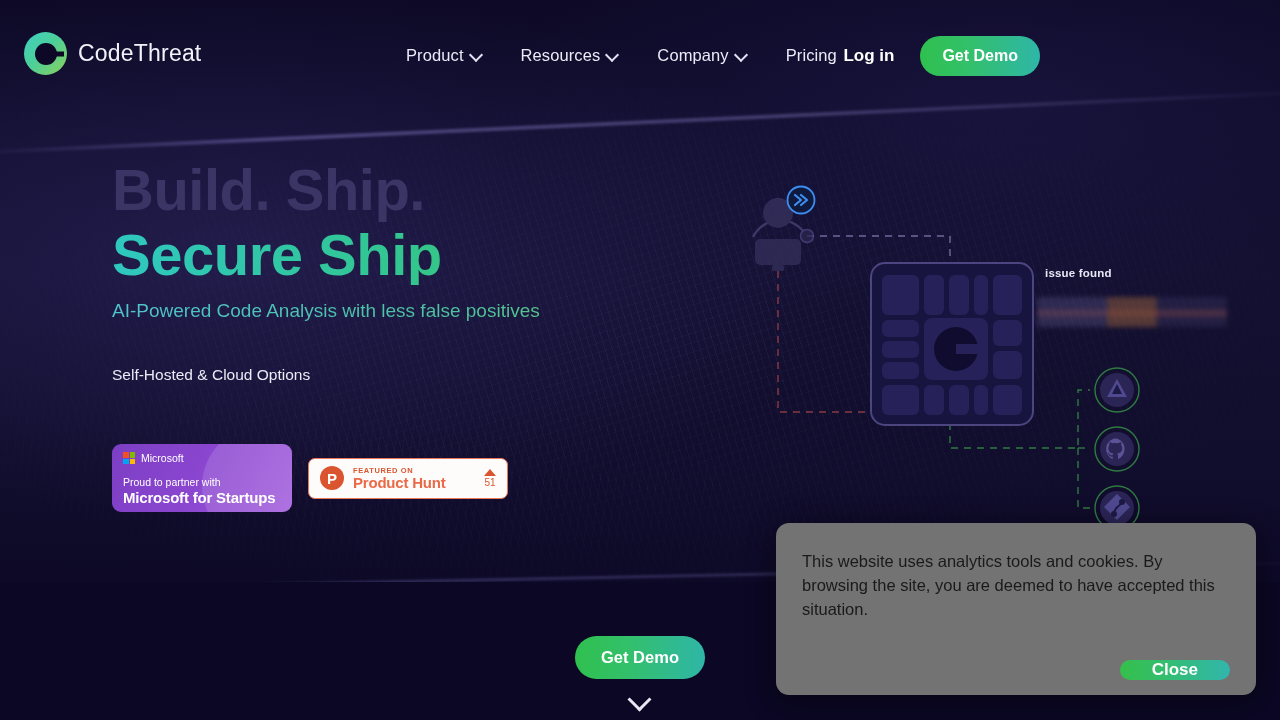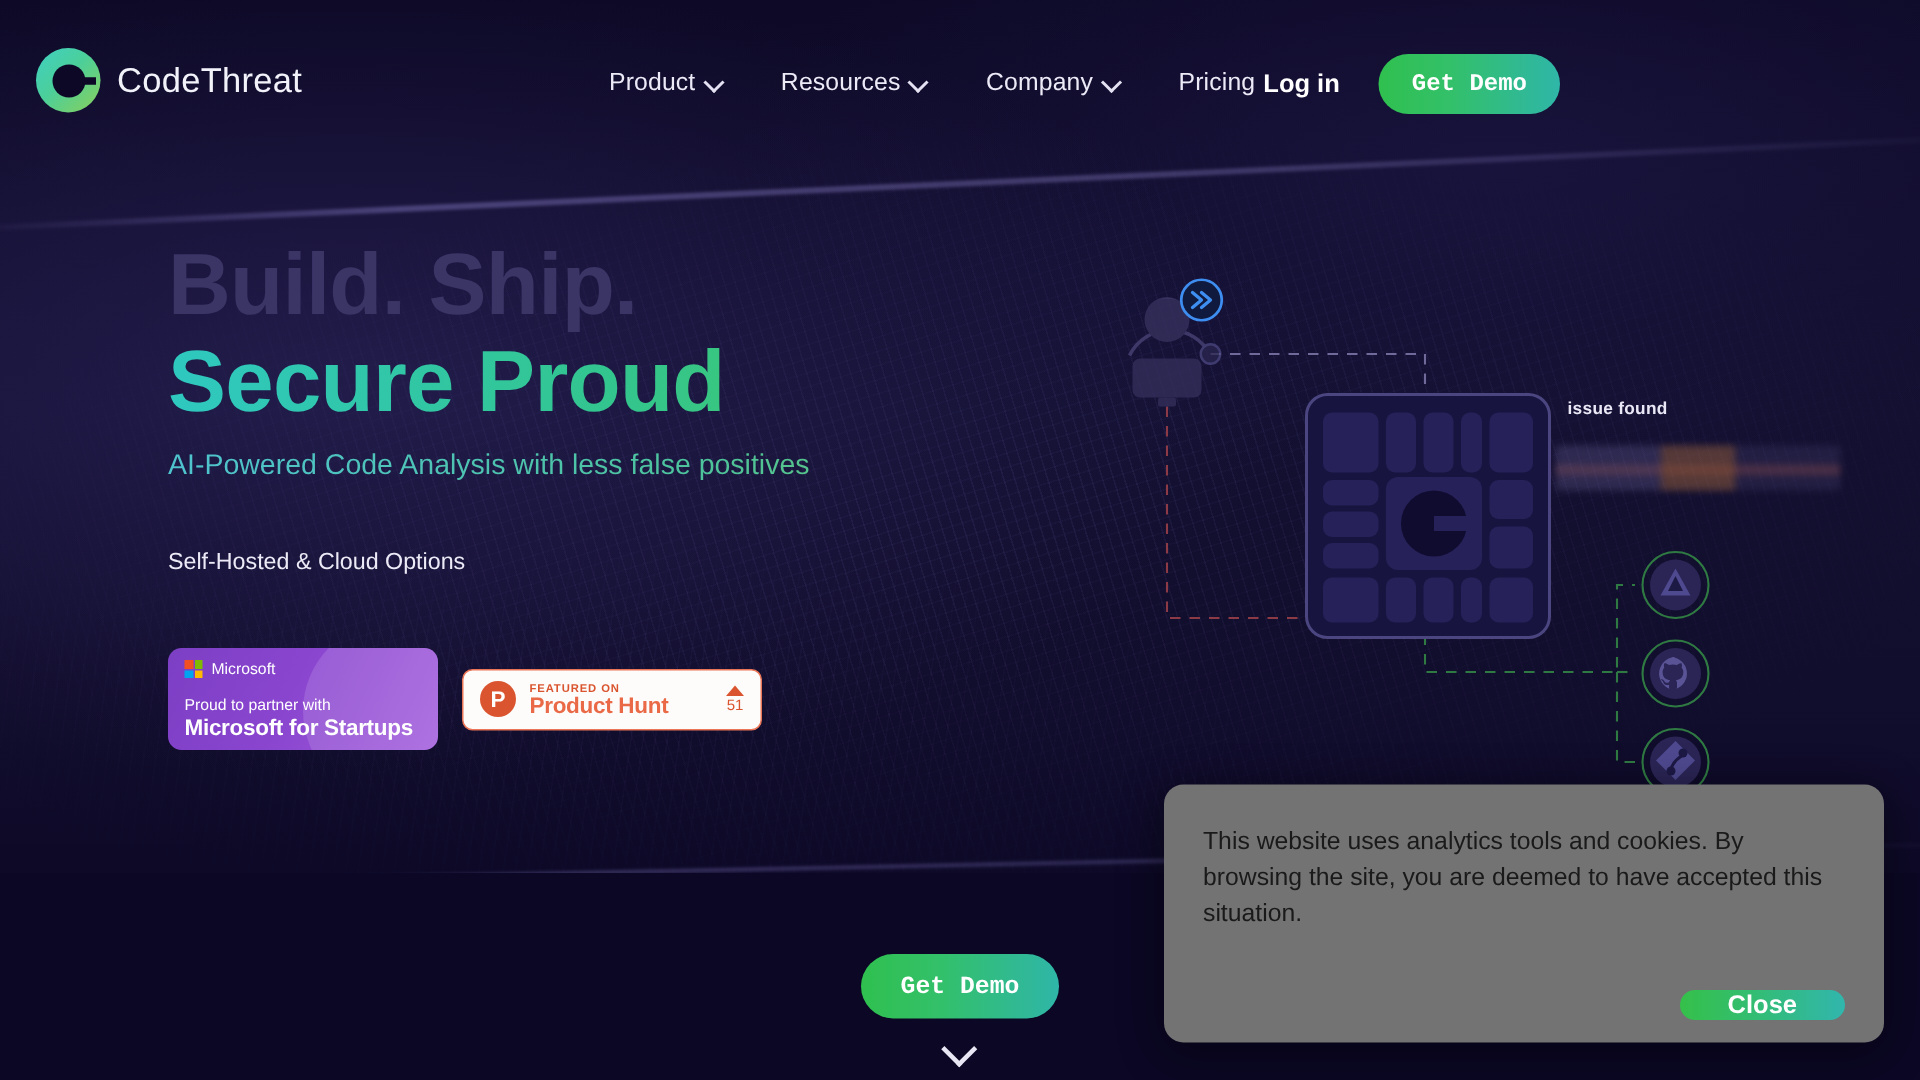--- a/index.html
+++ b/index.html
@@ -82,21 +82,21 @@
     content:""; position:absolute; left:1px; top:1px; width:8px; height:8px;
     border-right:2px solid #e3e1f2; border-bottom:2px solid #e3e1f2;
     transform:rotate(45deg);
   }
   .header-right { position:absolute; right:24px; top:36px; display:flex; align-items:center; gap:26px; }
   .login-link { color:#ffffff; font-size:17px; font-weight:bold; cursor:pointer; }
   .btn-gradient {
     background:linear-gradient(90deg,#2fc04f 0%, #33c06a 40%, #2fb6a8 100%);
     color:#fff; border:none; border-radius:22px; padding:11px 22px;
     font-size:16px; font-weight:bold; cursor:pointer;
-    font-family:Liberation Mono, monospace;
+    font-family:Liberation Sans, sans-serif;
   }
 
   
   .hero { position:absolute; left:112px; top:160px; width:640px; z-index:20; }
   .h-line1 {
     font-size:58px; font-weight:bold; color:#3b3566; line-height:1.03;
     letter-spacing:-.5px;
   }
   .h-line2 {
     font-size:58px; font-weight:bold; line-height:1.06; letter-spacing:-.5px;
@@ -105,21 +105,21 @@
     margin-top:4px;
   }
   .h-sub {
     font-size:19px; line-height:1.45; margin-top:12px;
     background:linear-gradient(90deg,#4fc4cf 0%, #4dc39c 55%, #6ec45f 100%);
     -webkit-background-clip:text; background-clip:text; color:transparent;
   }
   .h-note { font-size:15.5px; color:#eceaf6; margin-top:41px; }
 
   
-  .badges { position:absolute; left:112px; top:432px; display:flex; align-items:center; gap:16px; z-index:25; }
+  .badges { position:absolute; left:112px; top:444px; display:flex; align-items:center; gap:16px; z-index:25; }
   .ms-badge {
     width:180px; height:68px; border-radius:9px; position:relative; overflow:hidden;
     background:linear-gradient(115deg,#7c3fc4 0%, #8a45cf 45%, #a25ddd 100%);
     padding:8px 11px; color:#fff;
   }
   .ms-badge::after{
     content:""; position:absolute; right:-30px; top:-18px; width:120px; height:120px;
     border-radius:50%; background:rgba(255,255,255,0.13);
   }
   .ms-top { display:flex; align-items:center; gap:6px; position:relative; z-index:2; }
@@ -224,21 +224,21 @@
 
   <div class="header-right">
     <div class="login-link">Log in</div>
     <button class="btn-gradient">Get Demo</button>
   </div>
 
 </header>
 
 <section class="hero">
   <div class="h-line1">Build. Ship.</div>
-  <div class="h-line2">Secure Proud</div>
+  <div class="h-line2">Secure Ship</div>
   <div class="h-sub">AI-Powered Code Analysis with less false positives</div>
   <div class="h-note">Self-Hosted &amp; Cloud Options</div>
 </section>
 
 <div class="badges">
 
   <div class="ms-badge">
     <div class="ms-top">
       <span class="ms-squares">
           <i></i>

